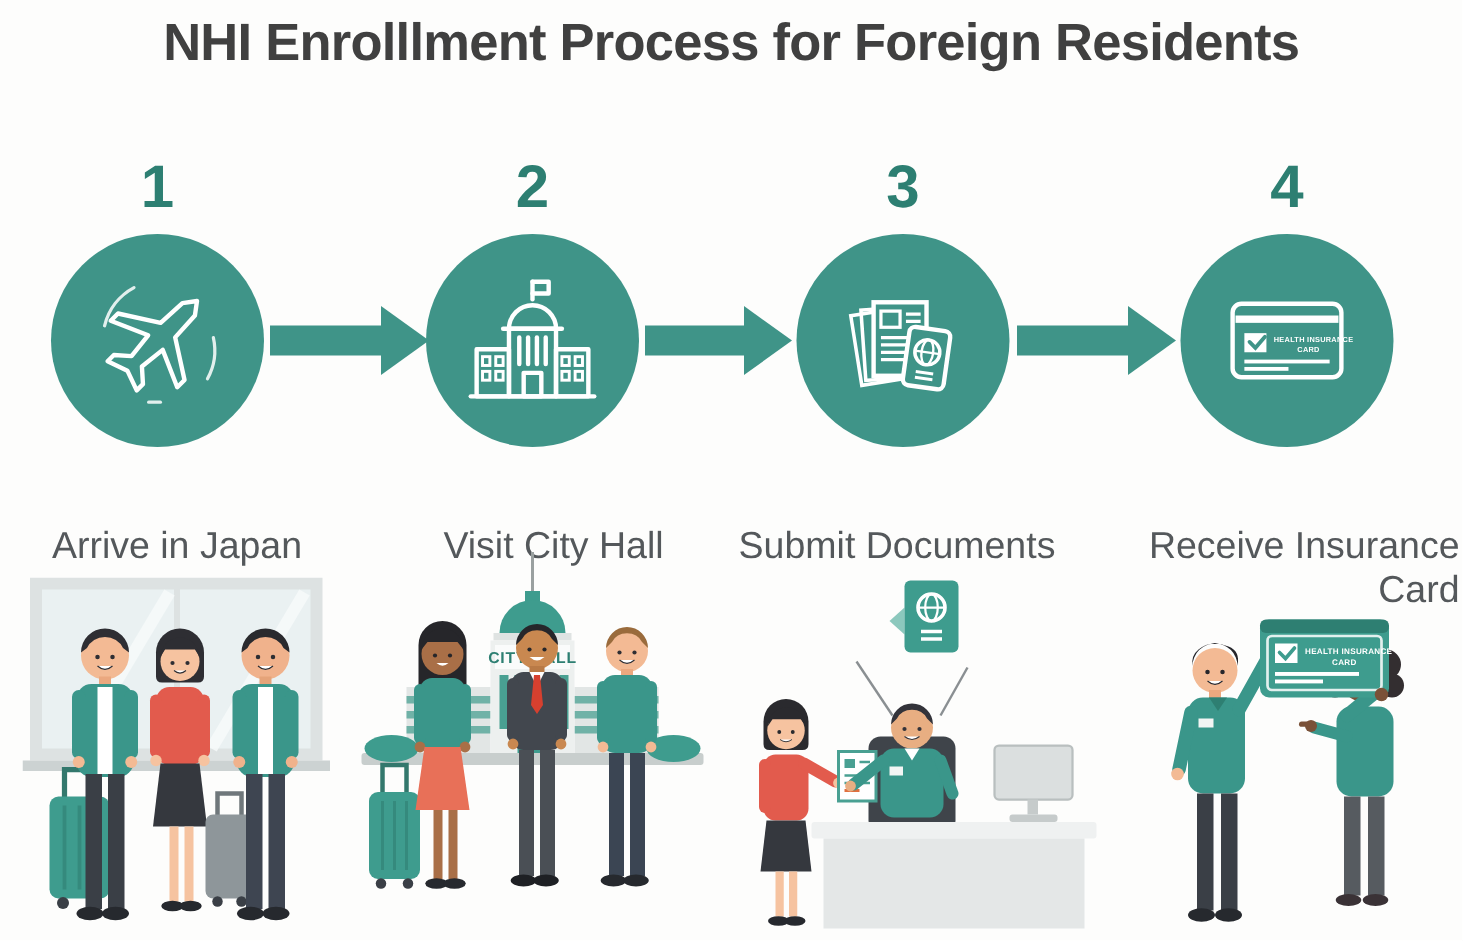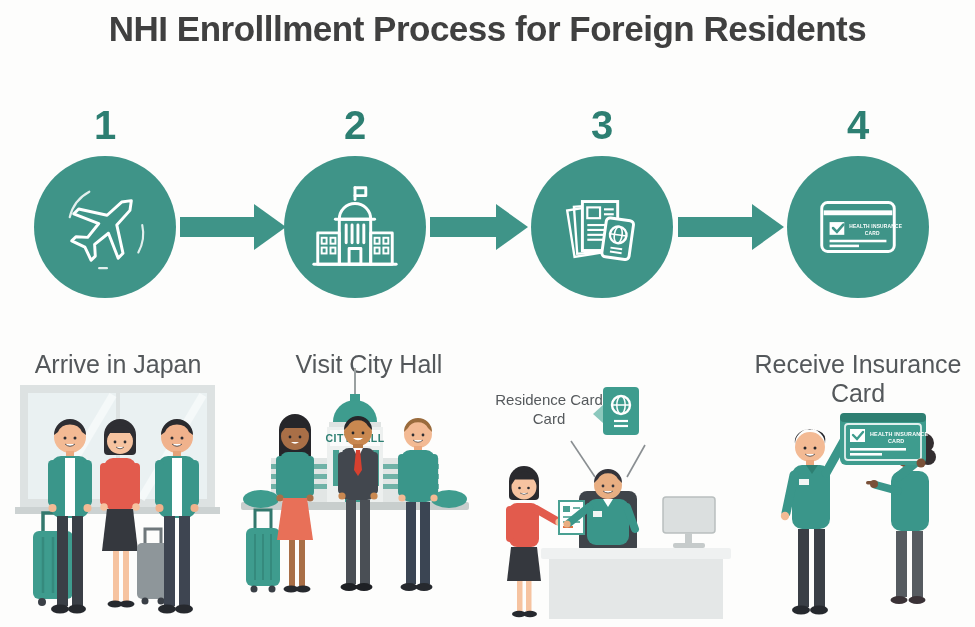--- a/index.html
+++ b/index.html
@@ -24,21 +24,21 @@
   .arrow .shaft{position:absolute;left:0;top:13px;height:20px;background:#3F9488;}
   .arrow .head{
     position:absolute;right:0;top:0;width:0;height:0;
     border-top:23px solid transparent;border-bottom:23px solid transparent;
     border-left:32px solid #3F9488;
   }
   .step-label{
     position:absolute;top:322px;transform:translateX(-50%);
     font-size:25px;color:#54585B;text-align:center;white-space:nowrap;line-height:1.15;margin-top:28px;
   }
-  .step-label.wrap{white-space:normal;width:230px;}
+  .step-label.wrap{white-space:normal;width:230px;text-align:right;}
   .scene{position:absolute;}
   .scene svg{display:block;}
   .ann{
     position:absolute;color:#55595C;font-size:15px;line-height:1.25;z-index:2;
   }
   .ann.center{text-align:center;}
 </style>
 </head>
 <body>
 
@@ -142,20 +142,21 @@
     <div class="shaft" style="width:68px"></div>
       <div class="head"></div>
   </div>
   <div class="arrow" style="left:678px;width:106px">
     <div class="shaft" style="width:76px"></div>
       <div class="head"></div>
   </div>
 
   <div class="step-label" style="left:118px">Arrive in Japan</div>
   <div class="step-label" style="left:369px">Visit City Hall</div>
+  <div class="step-label" style="left:598px">Submit Documents</div>
   <div class="step-label wrap" style="left:858px">Receive Insurance Card</div>
 
   <div class="scene" style="left:15px;top:385px;width:205px;height:240px">
     <svg viewBox="0 0 205 240" width="205" height="240">
       <g>
         <rect x="5" y="0" width="195" height="122" fill="#dde2e2"></rect>
         <rect x="13" y="8" width="88" height="106" fill="#eaf1f2"></rect>
         <rect x="105" y="8" width="87" height="106" fill="#eaf1f2"></rect>
         <path d="M36 114 L98 10" stroke="#f8fbfb" stroke-width="8" opacity="0.8"></path>
         <path d="M126 114 L188 10" stroke="#f8fbfb" stroke-width="8" opacity="0.8"></path>
@@ -321,24 +322,20 @@
           <circle cx="201" cy="130" r="3.6" fill="#F3BA94"></circle>
         <rect x="173" y="134" width="10" height="82" fill="#3B4553"></rect>
         <rect x="187" y="134" width="10" height="82" fill="#3B4553"></rect>
         <ellipse cx="176" cy="219" rx="8.5" ry="4" fill="#26292E"></ellipse>
           <ellipse cx="191" cy="219" rx="8.5" ry="4" fill="#26292E"></ellipse>
       </g>
     </svg>
   </div>
 
   <div class="scene" style="left:483px;top:383px;width:255px;height:242px">
-    <div class="ann center" style="left:2px;top:8px;width:128px">
-      <div>Residence Card</div>
-      <div>Card</div>
-    </div>
     <svg viewBox="0 0 255 242" width="255" height="242" style="position:absolute;left:0;top:0">
       <g>
         <path d="M120 22 l-10 9 10 9 z" fill="#8CC8BD"></path>
         <rect x="120" y="4" width="36" height="48" rx="4" fill="#3E9C8E"></rect>
         <circle cx="138" cy="22" r="9" fill="none" stroke="#ffffff" stroke-width="2.4"></circle>
         <ellipse cx="138" cy="22" rx="4.2" ry="9" fill="none" stroke="#ffffff" stroke-width="1.5"></ellipse>
         <line x1="129" y1="22" x2="147" y2="22" stroke="#ffffff" stroke-width="1.5"></line>
         <line x1="131" y1="38" x2="145" y2="38" stroke="#ffffff" stroke-width="2.2"></line>
         <line x1="131" y1="43" x2="145" y2="43" stroke="#ffffff" stroke-width="2.2"></line>
       </g>

